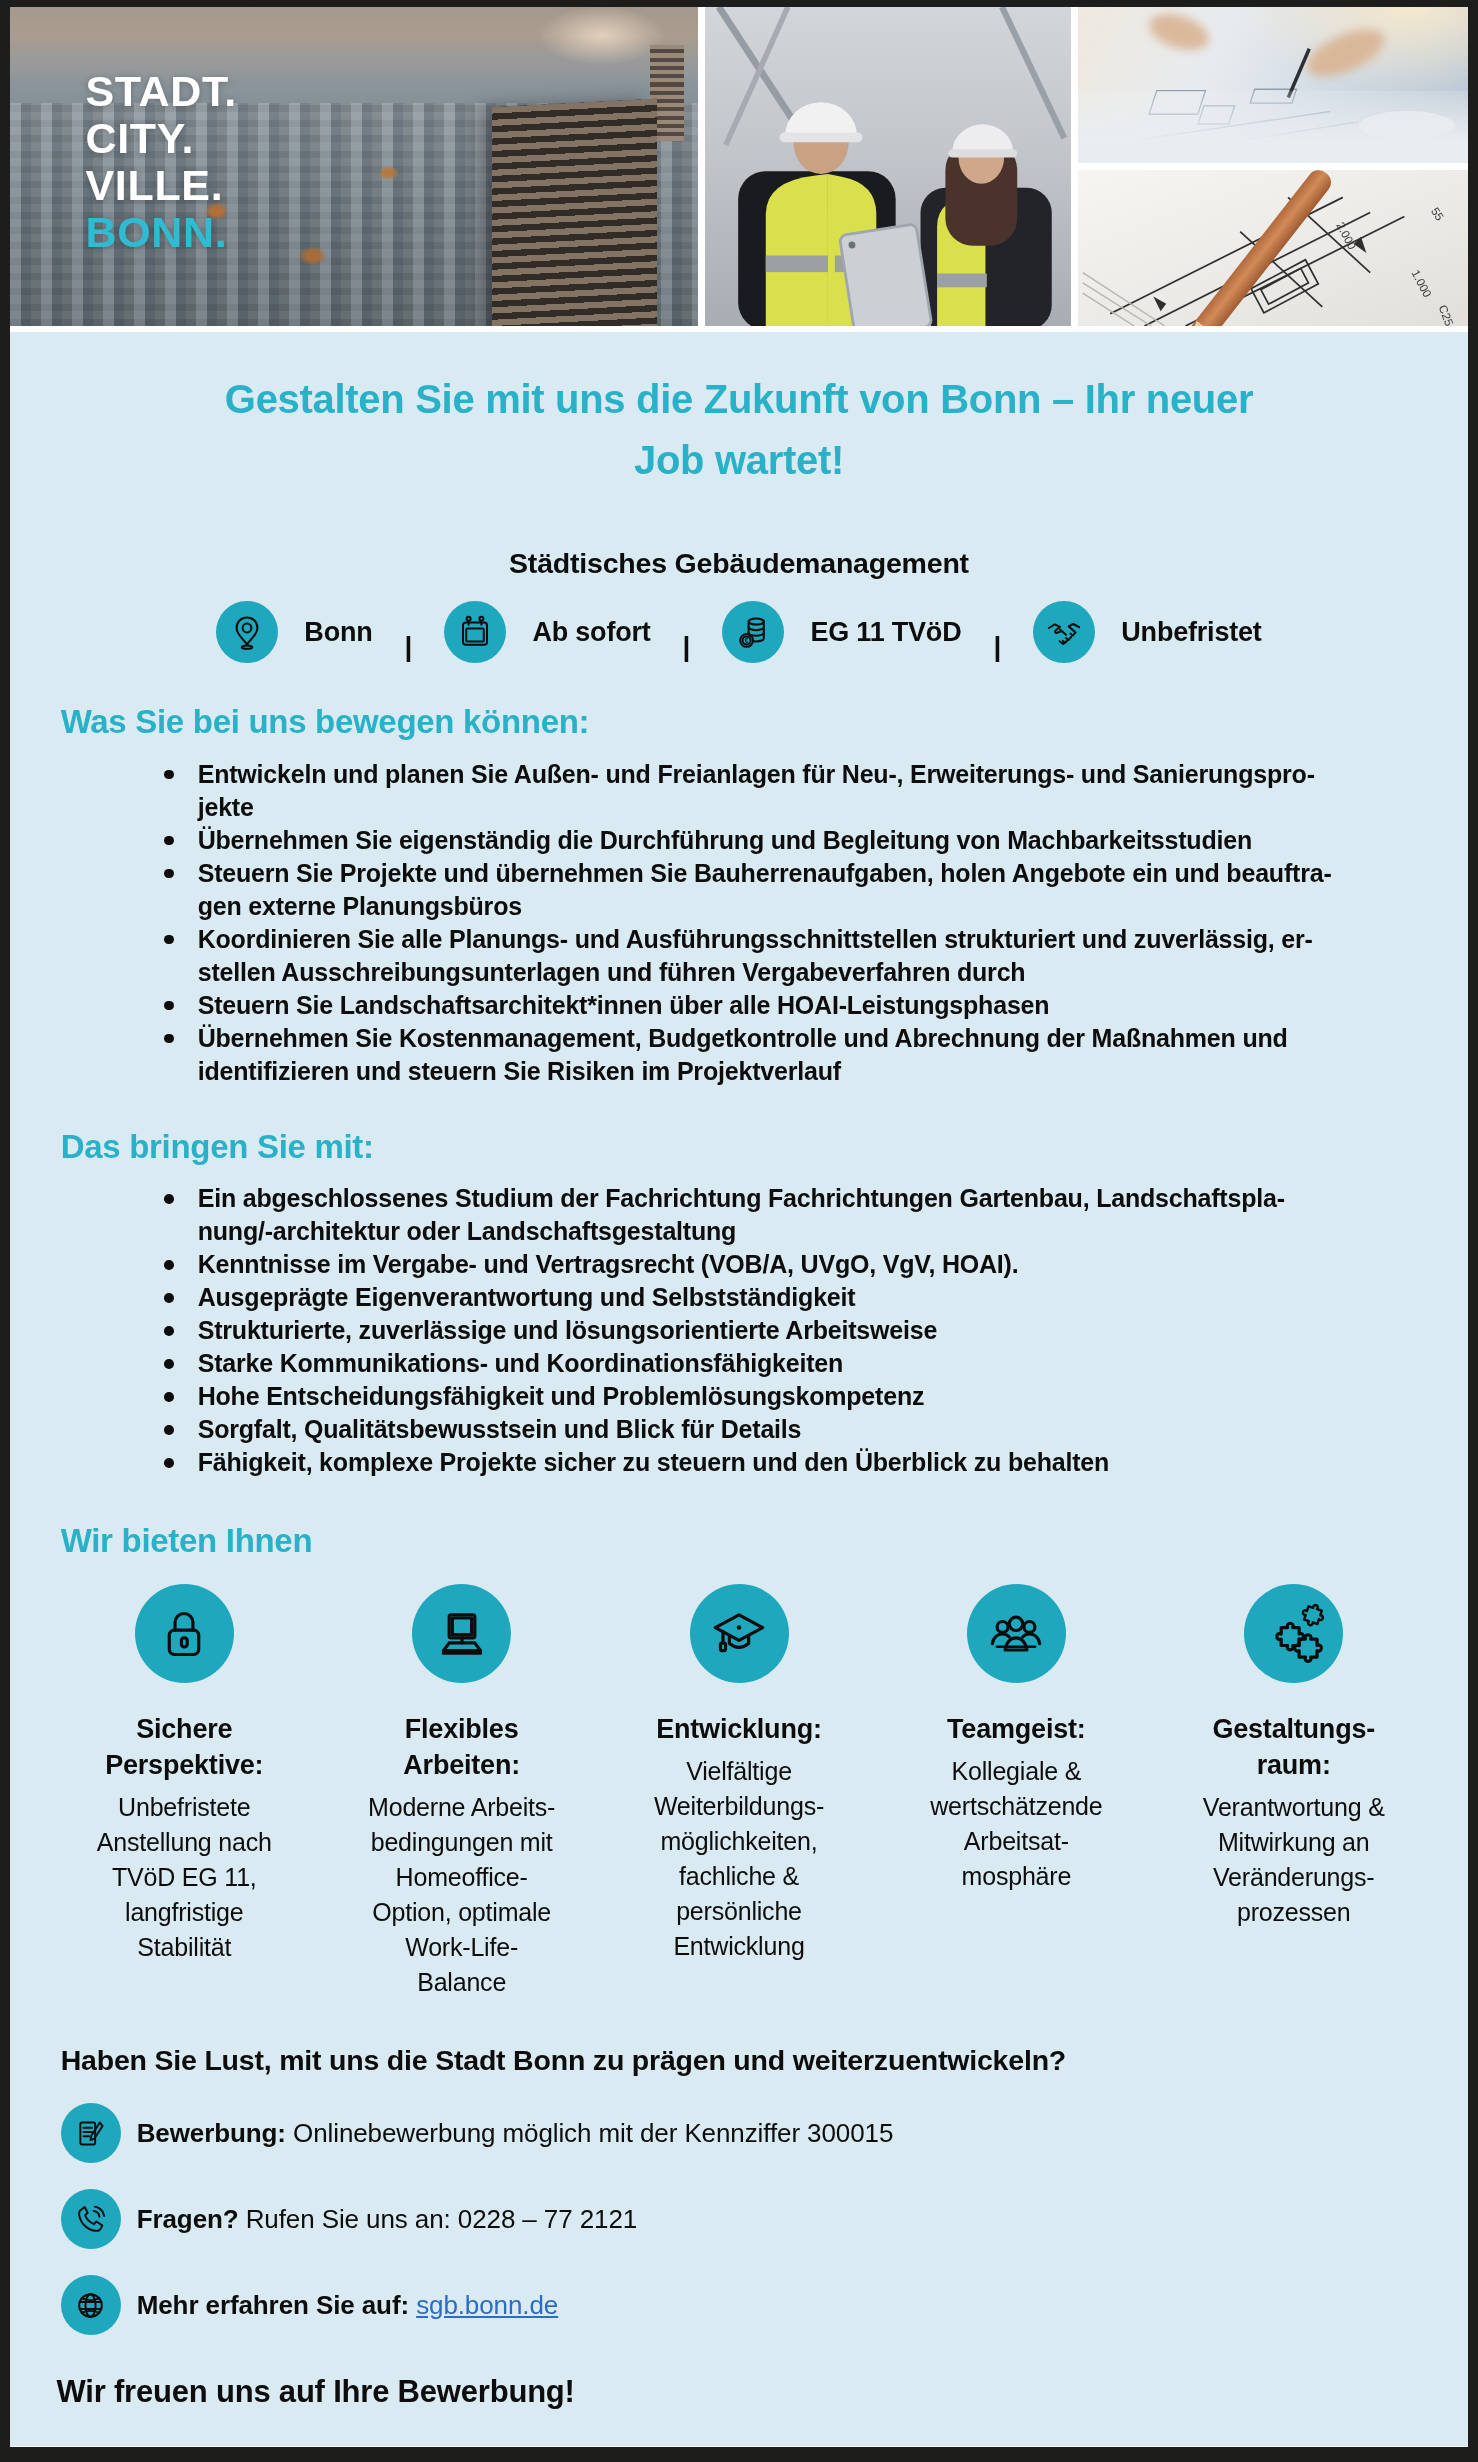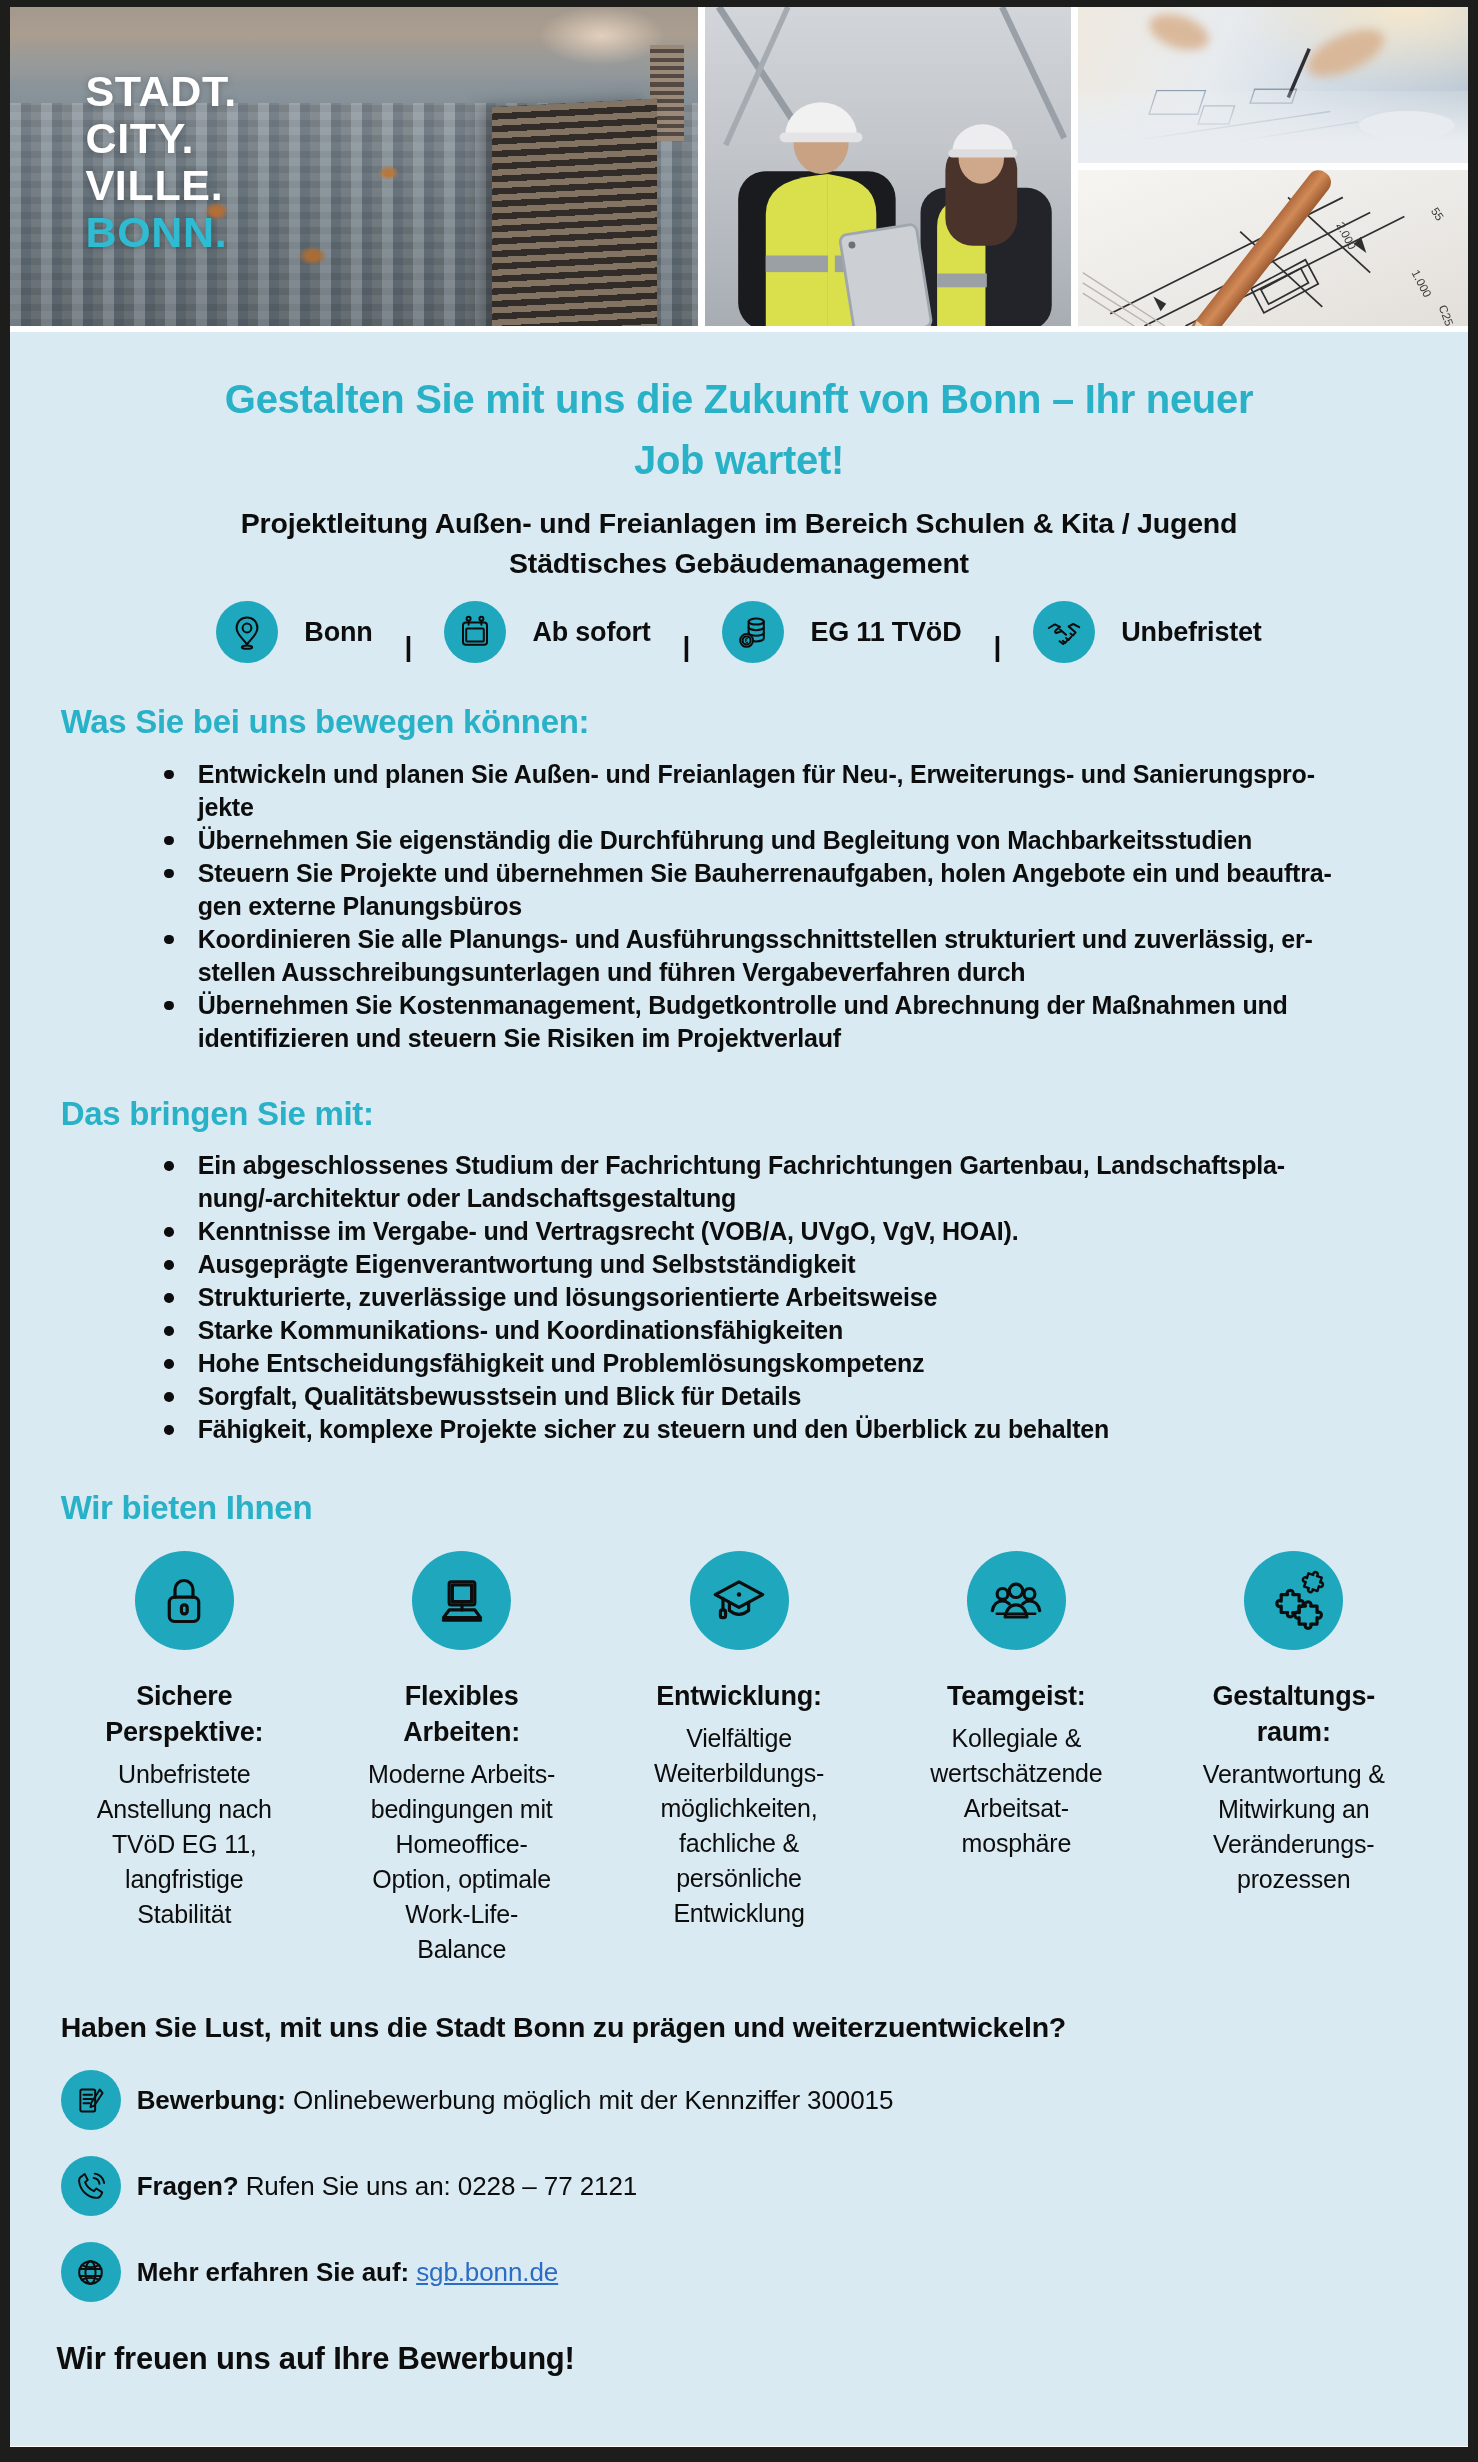--- a/index.html
+++ b/index.html
@@ -272,21 +272,21 @@
     </div>
 
     <div class="content">
 
       <h1 class="title">
         <span>Gestalten Sie mit uns die Zukunft von Bonn – Ihr neuer</span><br>
         <span>Job wartet!</span>
       </h1>
 
       <h2 class="subtitle">
-        <span>Projektleitung Außen- und Freianlagen im Bereich Schulen &amp; Kita / Jugend</span><br>
+        <br>
         <span>Städtisches Gebäudemanagement</span>
       </h2>
 
       <div class="meta">
         <div class="meta-item">
           <span class="circle c-meta">
               <svg class="ic" viewBox="0 0 58 58" width="40" height="40">
                 <use href="#i-pin"></use>
               </svg>
             </span>
@@ -323,20 +323,21 @@
 
       <h3 class="sec-h">Was Sie bei uns bewegen können:</h3>
       <ul class="blist">
         <li><span class="ml">Entwickeln und planen Sie Außen- und Freianlagen für Neu-, Erweiterungs- und Sanierungspro-
 jekte</span></li>
         <li><span class="ml">Übernehmen Sie eigenständig die Durchführung und Begleitung von Machbarkeitsstudien</span></li>
         <li><span class="ml">Steuern Sie Projekte und übernehmen Sie Bauherrenaufgaben, holen Angebote ein und beauftra-
 gen externe Planungsbüros</span></li>
         <li><span class="ml">Koordinieren Sie alle Planungs- und Ausführungsschnittstellen strukturiert und zuverlässig, er-
 stellen Ausschreibungsunterlagen und führen Vergabeverfahren durch</span></li>
+        <li><span class="ml">Steuern Sie Landschaftsarchitekt*innen über alle HOAI-Leistungsphasen</span></li>
         <li><span class="ml">Übernehmen Sie Kostenmanagement, Budgetkontrolle und Abrechnung der Maßnahmen und
 identifizieren und steuern Sie Risiken im Projektverlauf</span></li>
       </ul>
 
       <h3 class="sec-h">Das bringen Sie mit:</h3>
       <ul class="blist">
         <li><span class="ml">Ein abgeschlossenes Studium der Fachrichtung Fachrichtungen Gartenbau, Landschaftspla-
 nung/-architektur oder Landschaftsgestaltung</span></li>
         <li><span class="ml">Kenntnisse im Vergabe- und Vertragsrecht (VOB/A, UVgO, VgV, HOAI).</span></li>
         <li><span class="ml">Ausgeprägte Eigenverantwortung und Selbstständigkeit</span></li>

